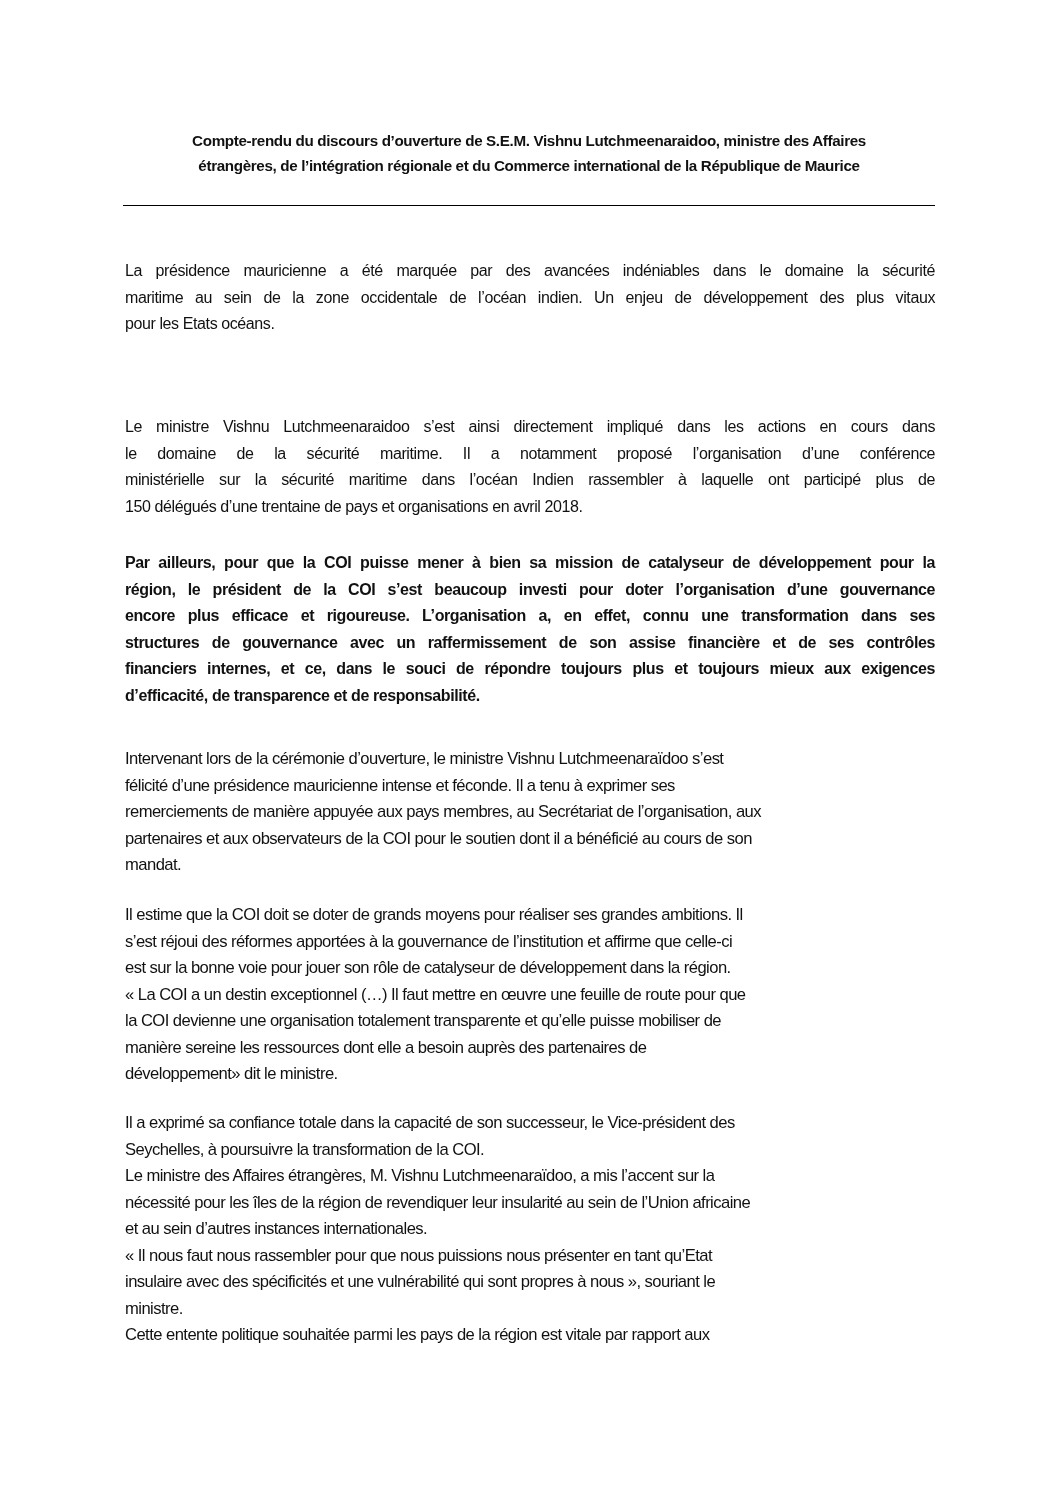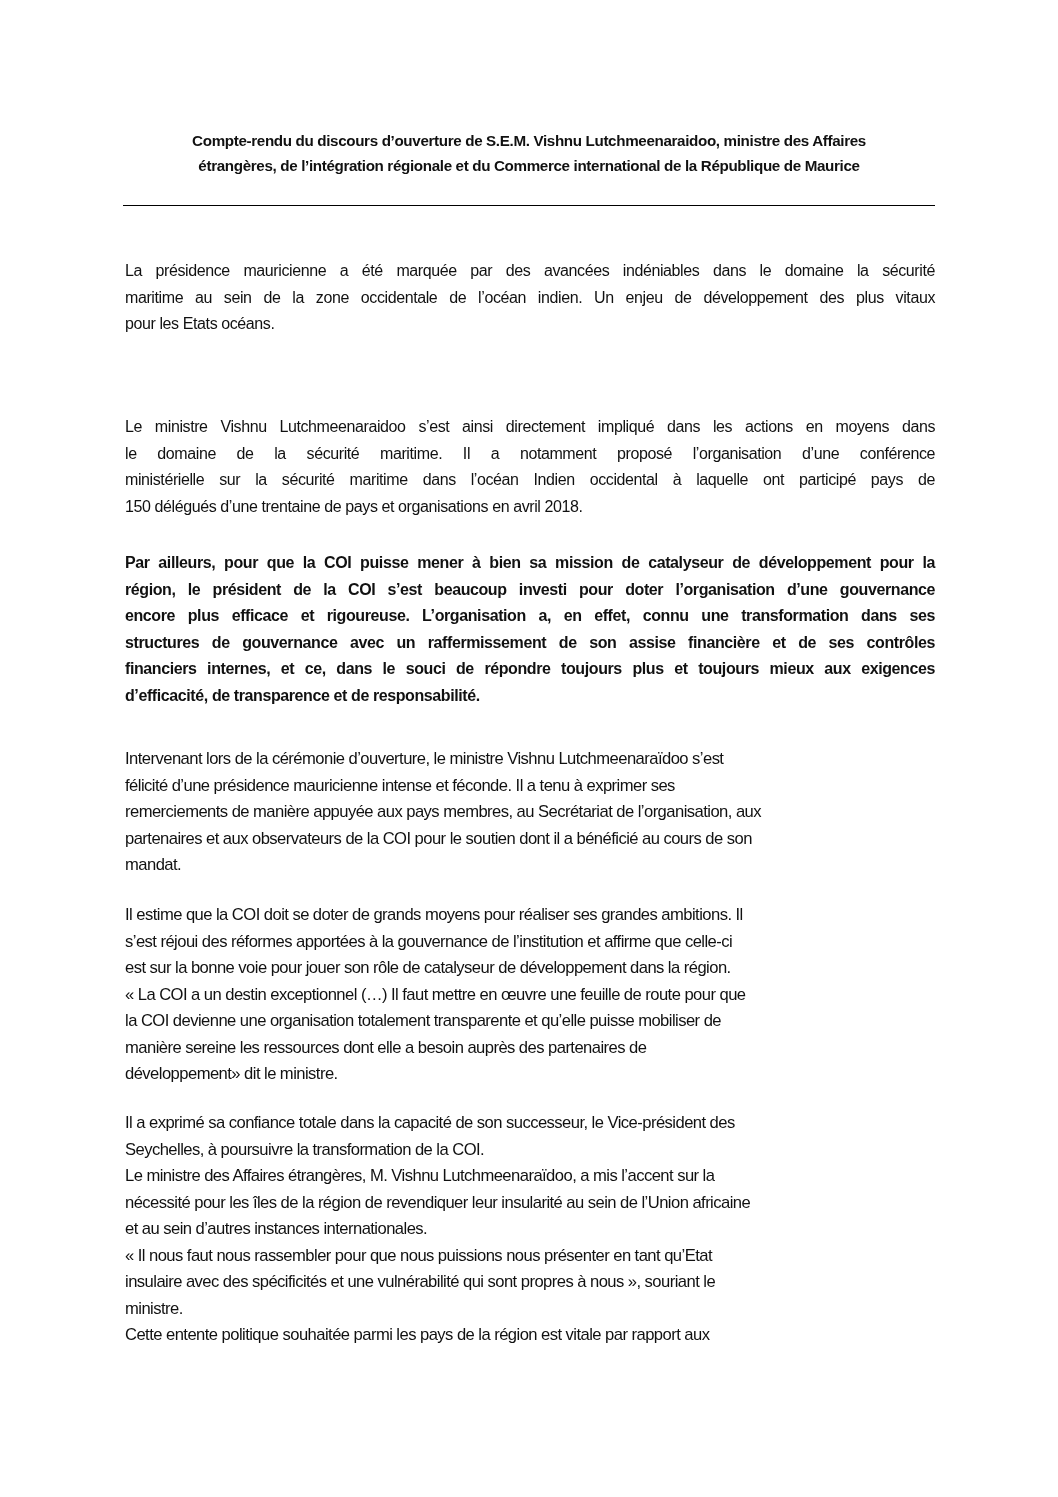--- a/index.html
+++ b/index.html
@@ -87,23 +87,23 @@
 
   <div class="title-rule"></div>
 
   <p id="p1" class="para justify">
     <span class="line">La présidence mauricienne a été marquée par des avancées indéniables dans le domaine la sécurité</span>
     <span class="line">maritime au sein de la zone occidentale de l’océan indien. Un enjeu de développement des plus vitaux</span>
     <span class="line last">pour les Etats océans.</span>
   </p>
 
   <p id="p2" class="para justify">
-    <span class="line">Le ministre Vishnu Lutchmeenaraidoo s’est ainsi directement impliqué dans les actions en moyens dans</span>
+    <span class="line">Le ministre Vishnu Lutchmeenaraidoo s’est ainsi directement impliqué dans les actions en cours dans</span>
     <span class="line">le domaine de la sécurité maritime. Il a notamment proposé l’organisation d’une conférence</span>
-    <span class="line">ministérielle sur la sécurité maritime dans l’océan Indien occidental à laquelle ont participé pays de</span>
+    <span class="line">ministérielle sur la sécurité maritime dans l’océan Indien rassembler à laquelle ont participé plus de</span>
     <span class="line last">150 délégués d’une trentaine de pays et organisations en avril 2018.</span>
   </p>
 
   <p id="p3" class="para justify">
     <span class="line">Par ailleurs, pour que la COI puisse mener à bien sa mission de catalyseur de développement pour la</span>
     <span class="line">région, le président de la COI s’est beaucoup investi pour doter l’organisation d’une gouvernance</span>
     <span class="line">encore plus efficace et rigoureuse. L’organisation a, en effet, connu une transformation dans ses</span>
     <span class="line">structures de gouvernance avec un raffermissement de son assise financière et de ses contrôles</span>
     <span class="line">financiers internes, et ce, dans le souci de répondre toujours plus et toujours mieux aux exigences</span>
     <span class="line last">d’efficacité, de transparence et de responsabilité.</span>

